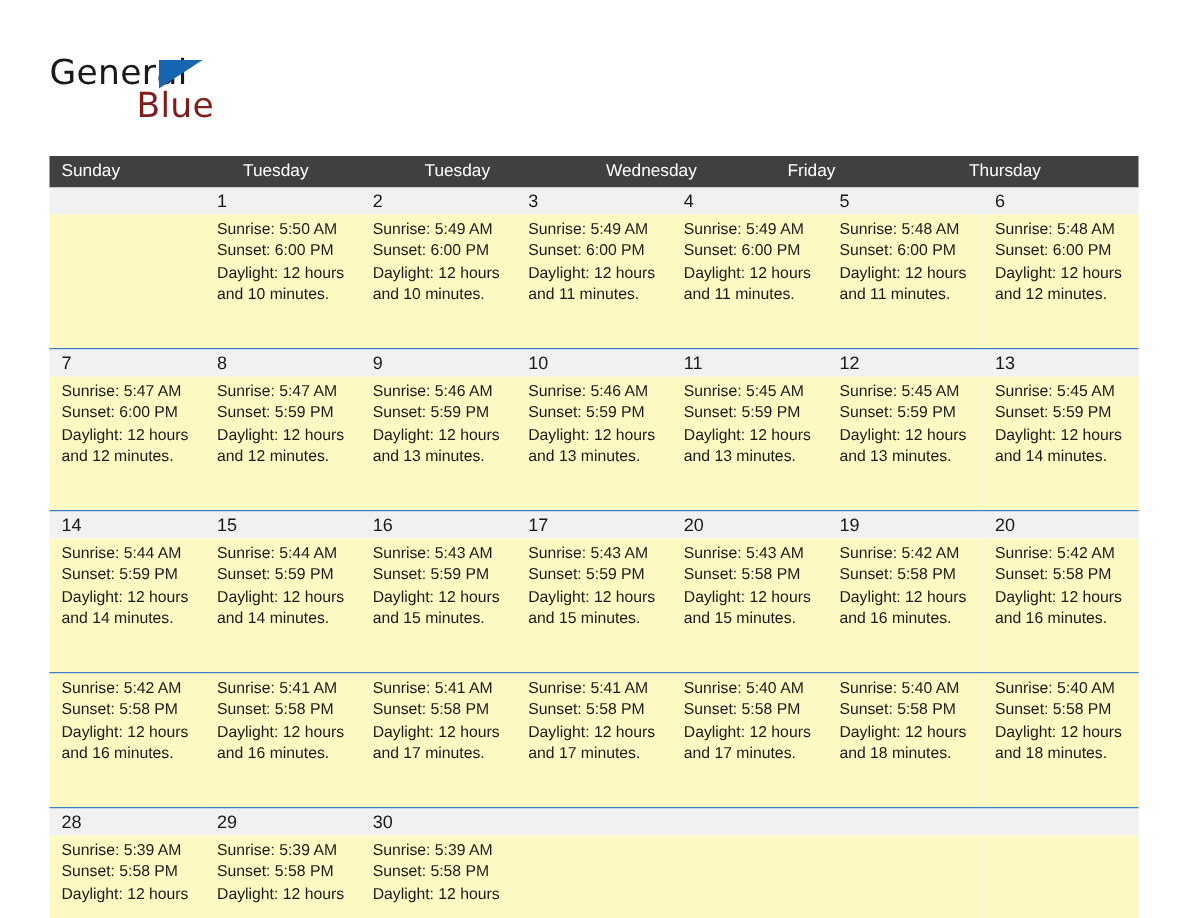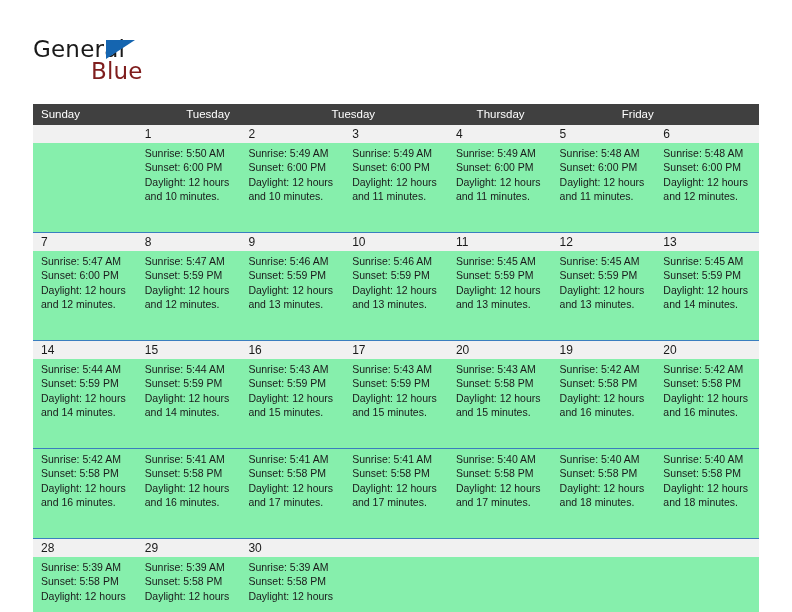--- a/index.html
+++ b/index.html
@@ -118,21 +118,21 @@
     border-top: none;
   }
   .week-inner {
     display: flex;
     height: 89px;
   }
   .daycell {
     flex: 1 1 0;
     width: 103.71px;
     box-sizing: border-box;
-    background: #86efac;
+    background: #fef9c3;
     position: relative;
   }
   .daynum-strip {
     display: flex;
     background: #f1f1f1;
     height: 18px;
   }
   .daynum-cell {
     flex: 1 1 0;
     box-sizing: border-box;
@@ -167,22 +167,23 @@
     </div>
 
 
   </div>
 
   <div class="calendar">
     <div class="dow-row" id="dow-row">
         <div class="dow">Sunday</div>
         <div class="dow">Tuesday</div>
         <div class="dow">Tuesday</div>
+        <div class="dow">Wednesday</div>
+        <div class="dow">Friday</div>
         <div class="dow">Thursday</div>
-        <div class="dow">Friday</div>
       </div>
     <div id="weeks-container">
         <div class="week">
           <div class="daynum-strip">
             <div class="daynum-cell"></div>
             <div class="daynum-cell">1</div>
             <div class="daynum-cell">2</div>
             <div class="daynum-cell">3</div>
             <div class="daynum-cell">4</div>
             <div class="daynum-cell">5</div>

